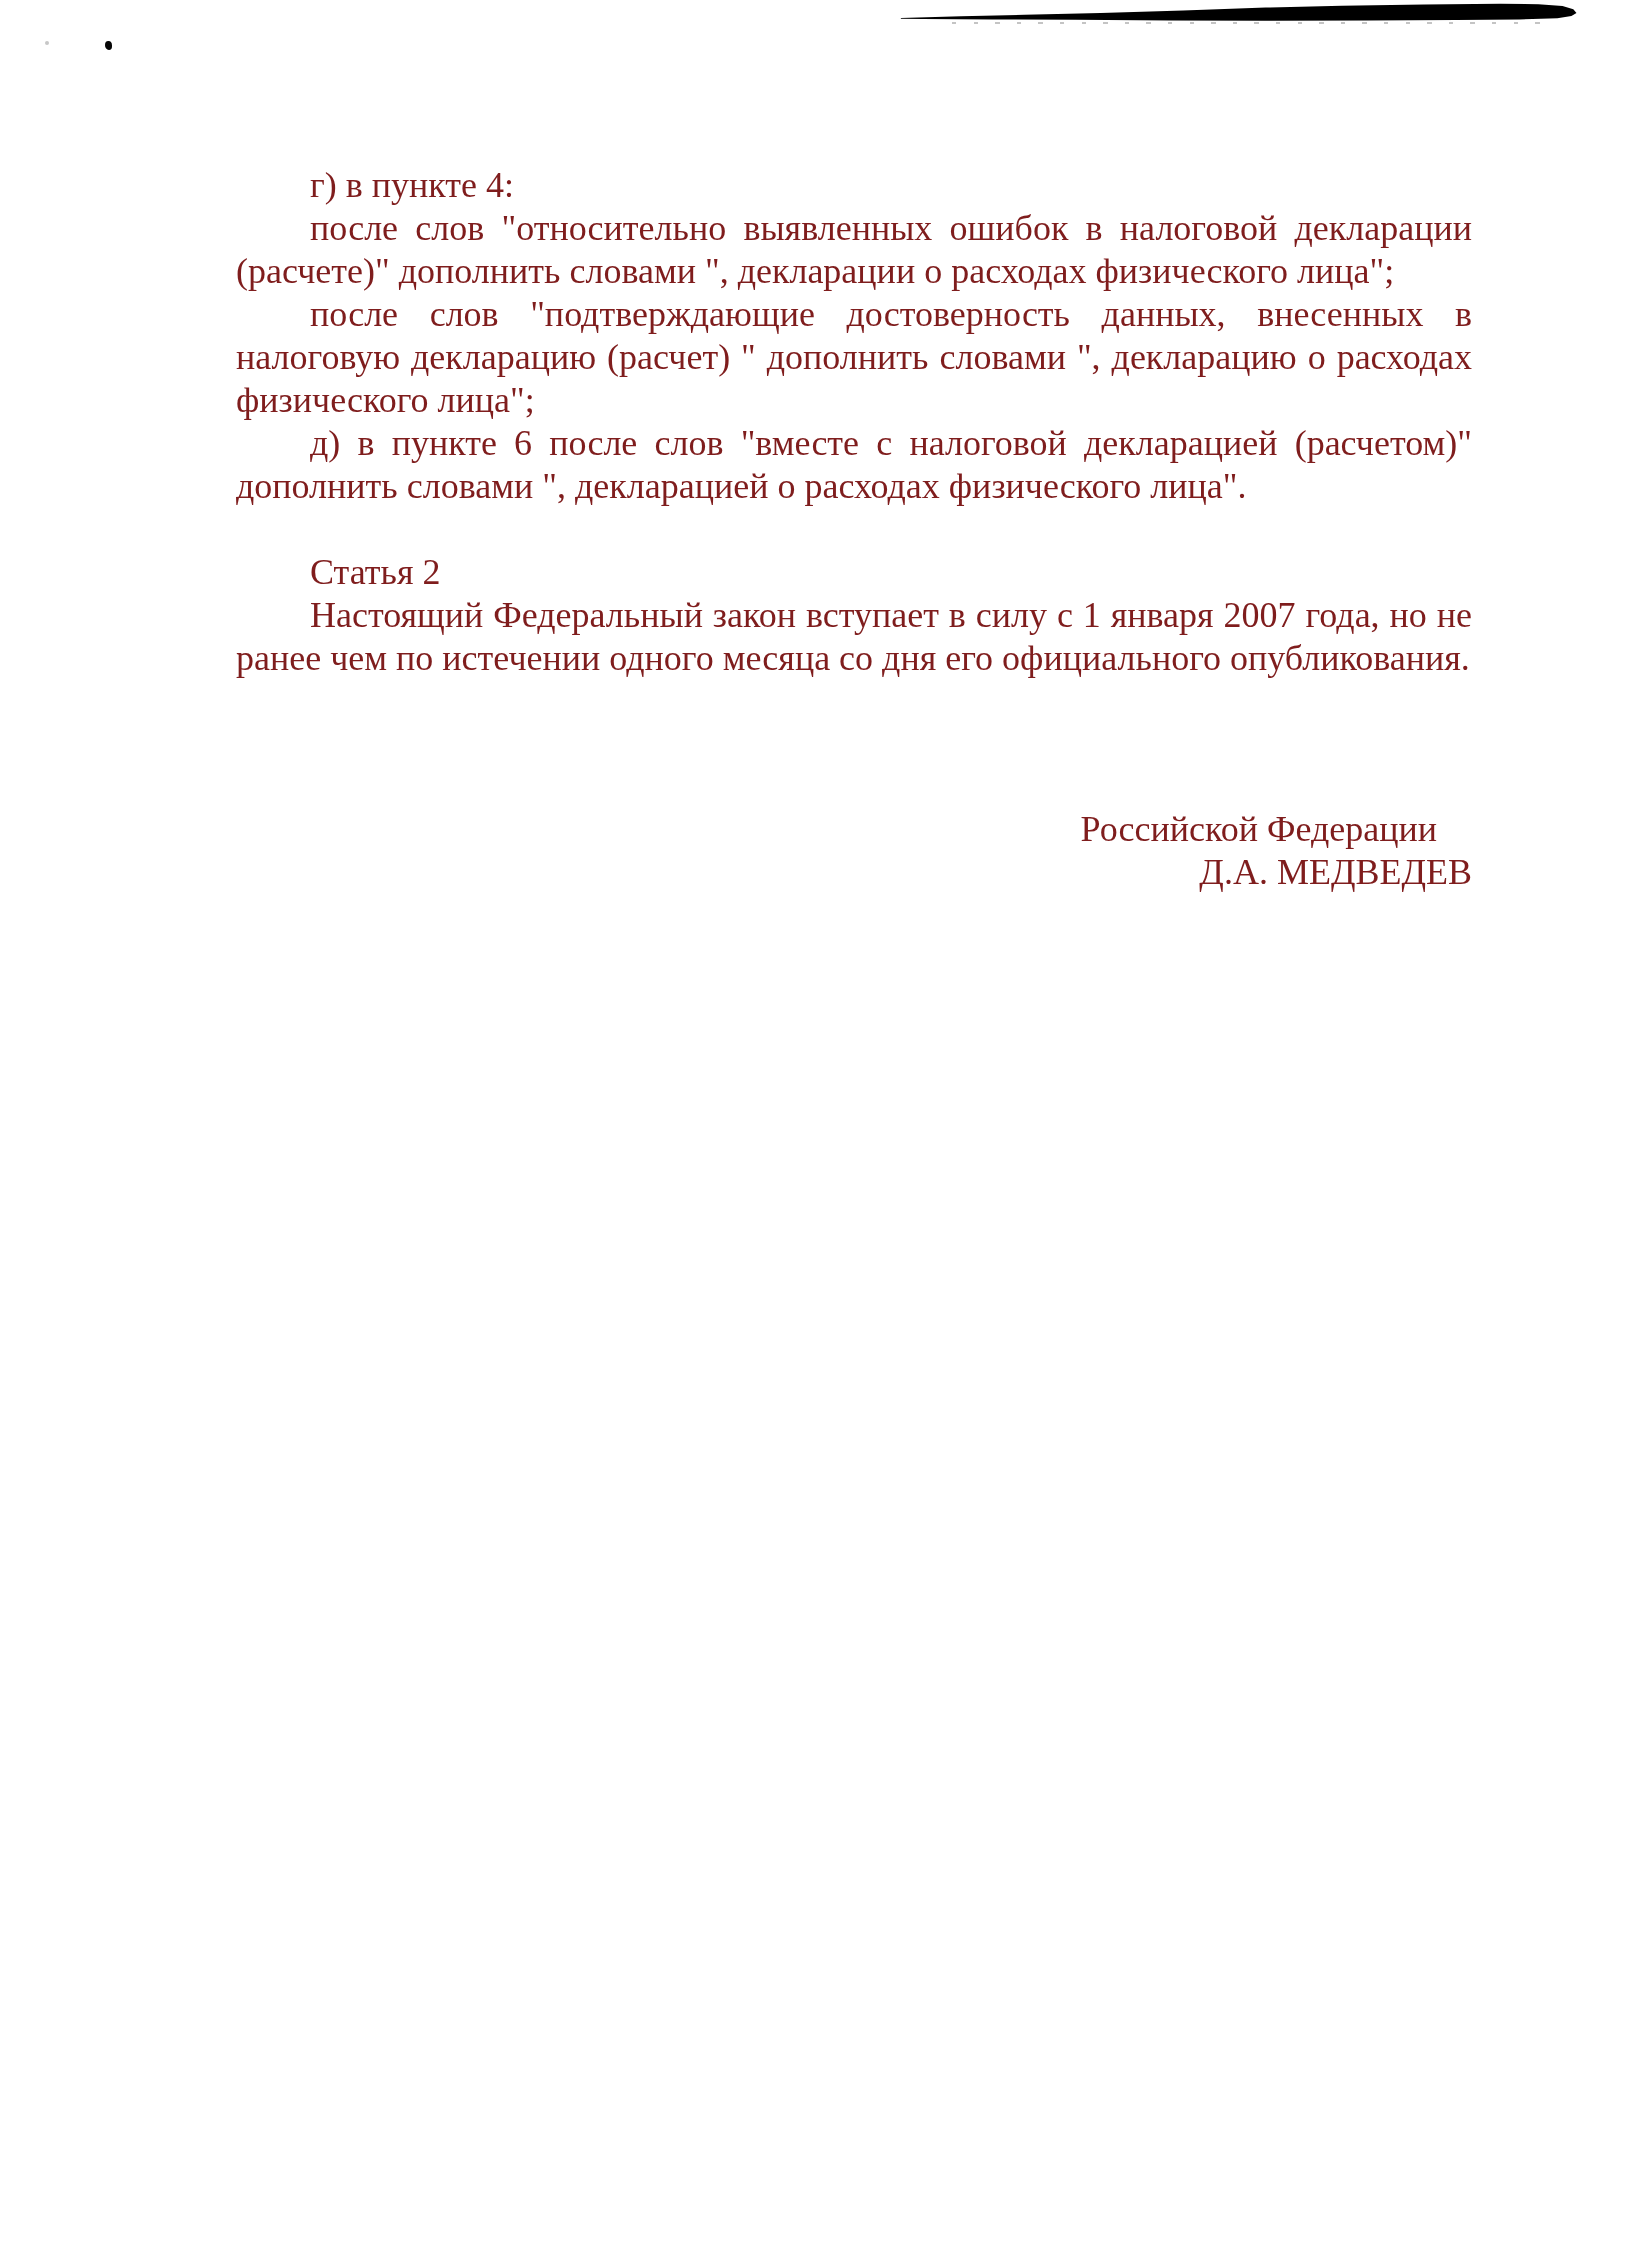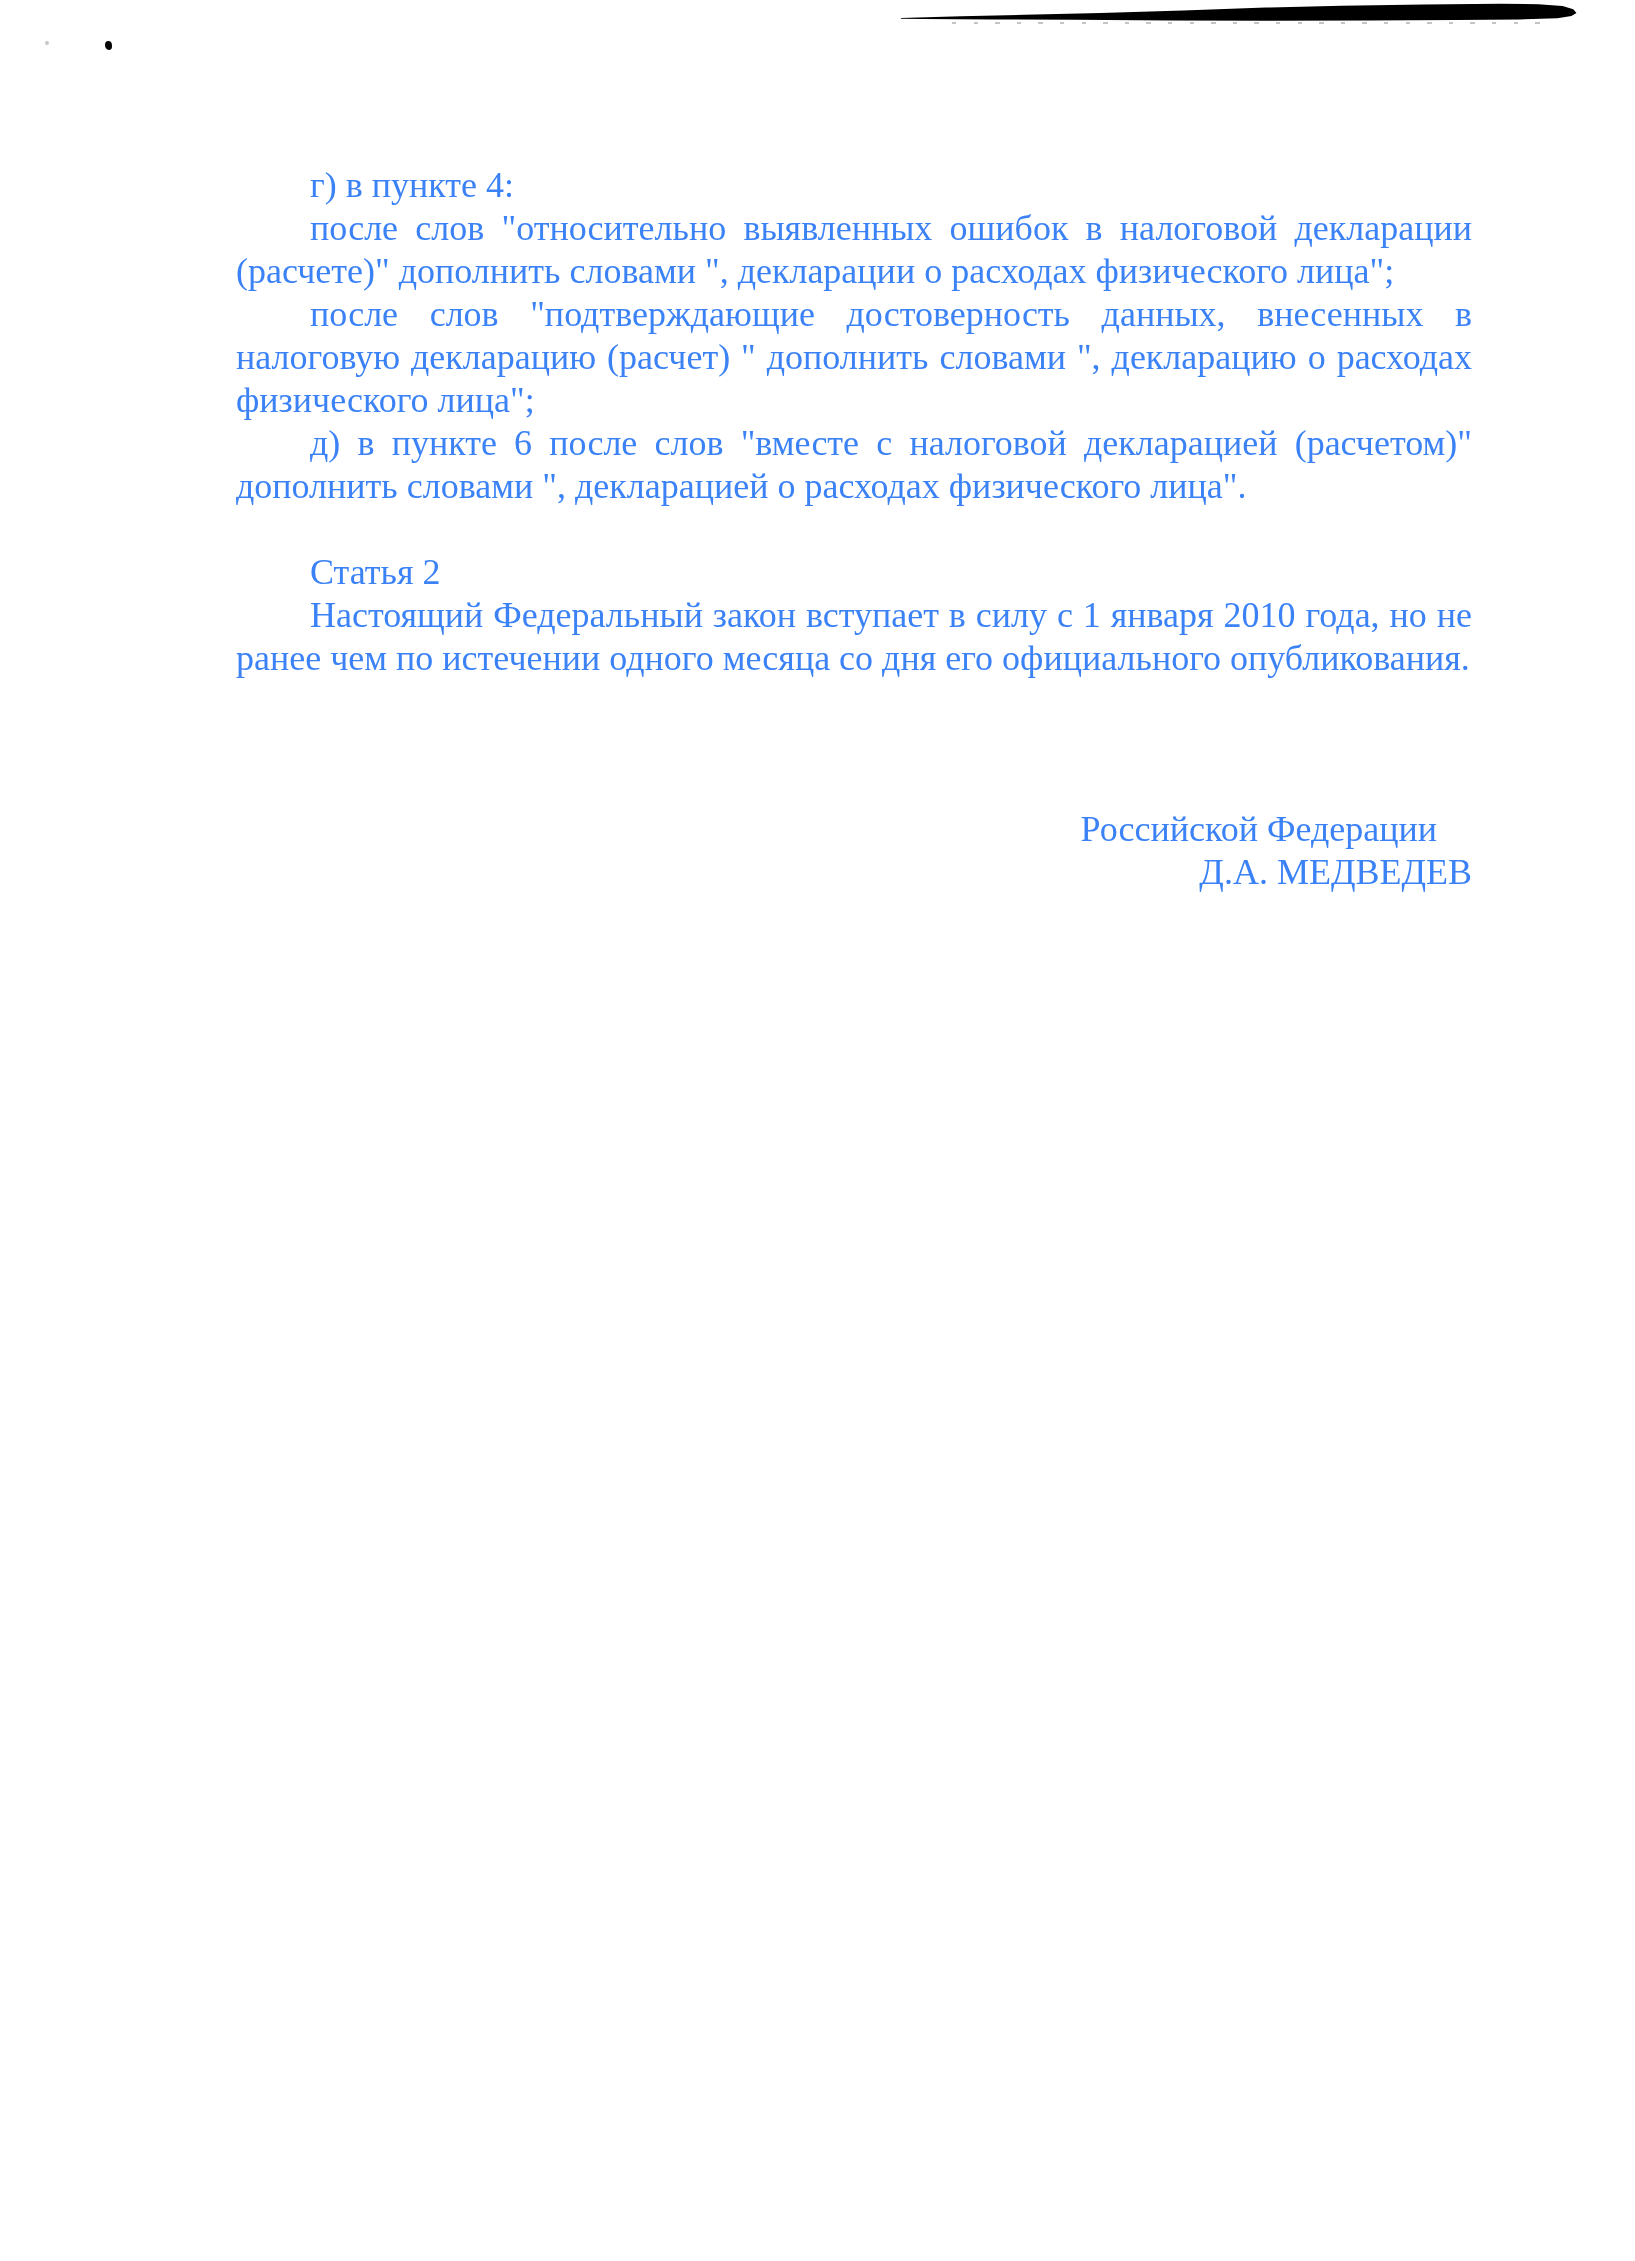--- a/index.html
+++ b/index.html
@@ -9,21 +9,21 @@
   }
   .page {
     position: relative;
     width: 1636px;
     height: 2261px;
     background: #ffffff;
     overflow: hidden;
     font-family: "Liberation Serif", "DejaVu Serif", serif;
     font-size: 36px;
     line-height: 43px;
-    color: #3b82f6;
+    color: #7f1d1d;
   }
   
   .streak {
     position: absolute;
     left: 885px;
     top: 1.3px;
     width: 701px;
     height: 25px;
   }
   .streak-noise {
@@ -100,21 +100,21 @@
     <p class="para">г) в пункте 4:</p>
 
     <p class="para">после слов "относительно выявленных ошибок в налоговой декларации (расчете)" дополнить словами ", декларации о расходах физического лица";</p>
 
     <p class="para">после слов "подтверждающие достоверность данных, внесенных в налоговую декларацию (расчет) " дополнить словами ", декларацию о расходах физического лица";</p>
 
     <p class="para">д) в пункте 6 после слов "вместе с налоговой декларацией (расчетом)" дополнить словами ", декларацией о расходах физического лица".</p>
 
     <p class="para article-heading">Статья 2</p>
 
-    <p class="para">Настоящий Федеральный закон вступает в силу с 1 января 2010 года, но не ранее чем по истечении одного месяца со дня его официального опубликования.</p>
+    <p class="para">Настоящий Федеральный закон вступает в силу с 1 января 2007 года, но не ранее чем по истечении одного месяца со дня его официального опубликования.</p>
 
     <div class="signature">
       <div class="sig-line-2">Российской Федерации</div>
       <div class="sig-line-3">Д.А. МЕДВЕДЕВ</div>
     </div>
 
   </div>
 </div>
 
 

